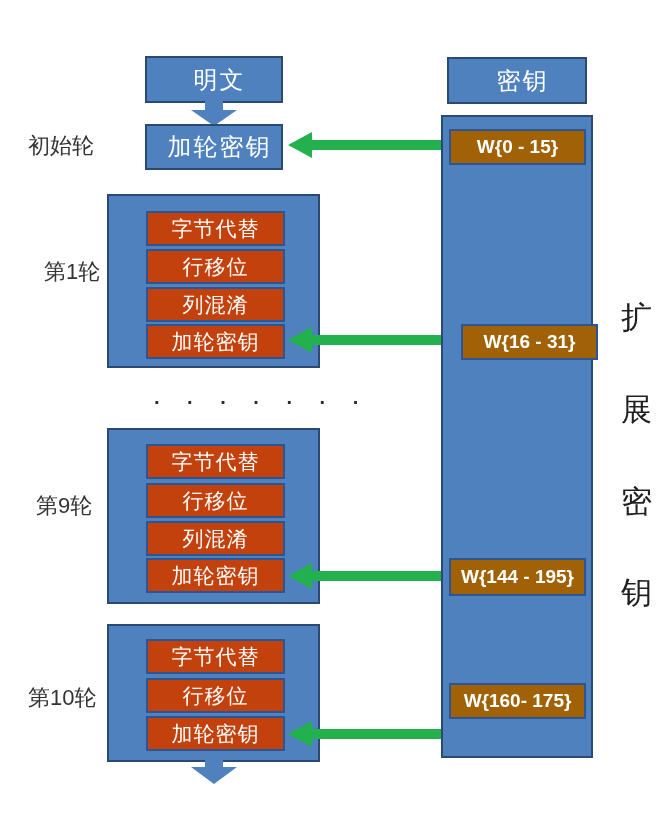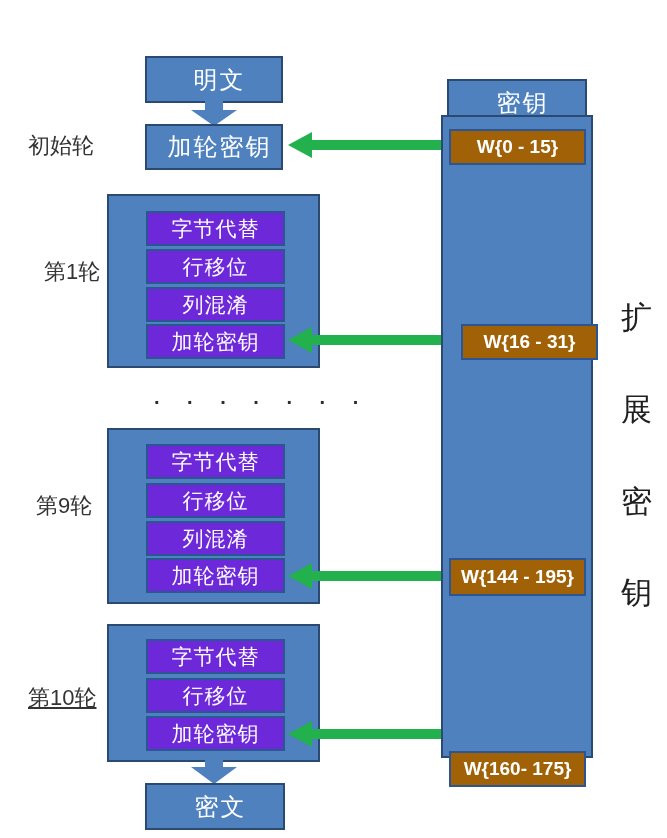--- a/index.html
+++ b/index.html
@@ -14,21 +14,21 @@
     display:flex;align-items:center;justify-content:center;
     color:#ffffff;font-size:24px;letter-spacing:2px;padding-left:11px;
   }
   
   .group-box{
     background:#4e81bd;border:2px solid #2b4a71;box-sizing:border-box;
   }
   
   .step-box{
     position:absolute;left:37px;width:139px;height:35px;
-    background:#6d28d9;border:2px solid #2b5593;box-sizing:border-box;
+    background:#c2410c;border:2px solid #2b5593;box-sizing:border-box;
     display:flex;align-items:center;justify-content:center;
     color:#ffffff;font-size:21px;letter-spacing:1px;
   }
   
   .key-col{
     background:#4e81bd;border:2px solid #2b4a71;box-sizing:border-box;
   }
   .w-box{
     position:absolute;left:6px;width:137px;height:36px;
     background:#a16207;border:2px solid #2b5593;box-sizing:border-box;
@@ -47,21 +47,21 @@
   svg{display:block;}
 </style>
 </head>
 <body>
 
 <div id="canvas">
 
   <div class="abs side-label" style="left:28px;top:131px;">初始轮</div>
   <div class="abs side-label" style="left:36px;top:257px;margin-left:8px;">第1轮</div>
   <div class="abs side-label" style="left:36px;top:491px;">第9轮</div>
-  <div class="abs side-label" style="left:28px;top:683px;text-decoration:underline;">第10轮</div>
+  <div class="abs side-label" style="left:28px;top:683px;">第10轮</div>
 
   <div class="abs blue-box" style="left:145px;top:56px;width:138px;height:47px;">明文</div>
 
   <div class="abs" style="left:191px;top:100px;">
     <svg width="46" height="26" viewBox="0 0 46 26">
         <polygon points="14,0 32,0 32,10 46,10 23,26 0,10 14,10" fill="#4e81bd"></polygon>
       </svg>
   </div>
 
   <div class="abs blue-box" style="left:145px;top:124px;width:138px;height:46px;">加轮密钥</div>
@@ -87,29 +87,28 @@
     <div class="step-box" style="top:52px;">行移位</div>
     <div class="step-box" style="top:90px;">加轮密钥</div>
   </div>
 
   <div class="abs" style="left:191px;top:755px;">
     <svg width="46" height="29" viewBox="0 0 46 29">
         <polygon points="14,0 32,0 32,12 46,12 23,29 0,12 14,12" fill="#4e81bd"></polygon>
       </svg>
   </div>
 
-  <div class="abs blue-box" style="left:145px;top:783px;width:140px;height:47px;">密文</div>
 
-  <div class="abs blue-box" style="left:447px;top:57px;width:140px;height:47px;margin-top:22px;">密钥</div>
+  <div class="abs blue-box" style="left:447px;top:57px;width:140px;height:47px;">密钥</div>
 
   <div class="abs key-col" style="left:441px;top:115px;width:152px;height:643px;">
     <div class="w-box" style="top:12px;">W{0 - 15}</div>
     <div class="w-box" style="top:207px;margin-left:12px;">W{16 - 31}</div>
     <div class="w-box" style="top:441px;height:38px;">W{144 - 195}</div>
-    <div class="w-box" style="top:634px;">W{160- 175}</div>
+    <div class="w-box" style="top:566px;">W{160- 175}</div>
   </div>
 
   <div class="abs" style="left:288px;top:132px;">
     <svg width="153" height="26" viewBox="0 0 153 26">
         <polygon points="0,13 24,0 24,8 153,8 153,18 24,18 24,26" fill="#22b14c"></polygon>
       </svg>
   </div>
   <div class="abs" style="left:288px;top:327px;">
     <svg width="153" height="26" viewBox="0 0 153 26">
         <polygon points="0,13 24,0 24,8 153,8 153,18 24,18 24,26" fill="#22b14c"></polygon>

